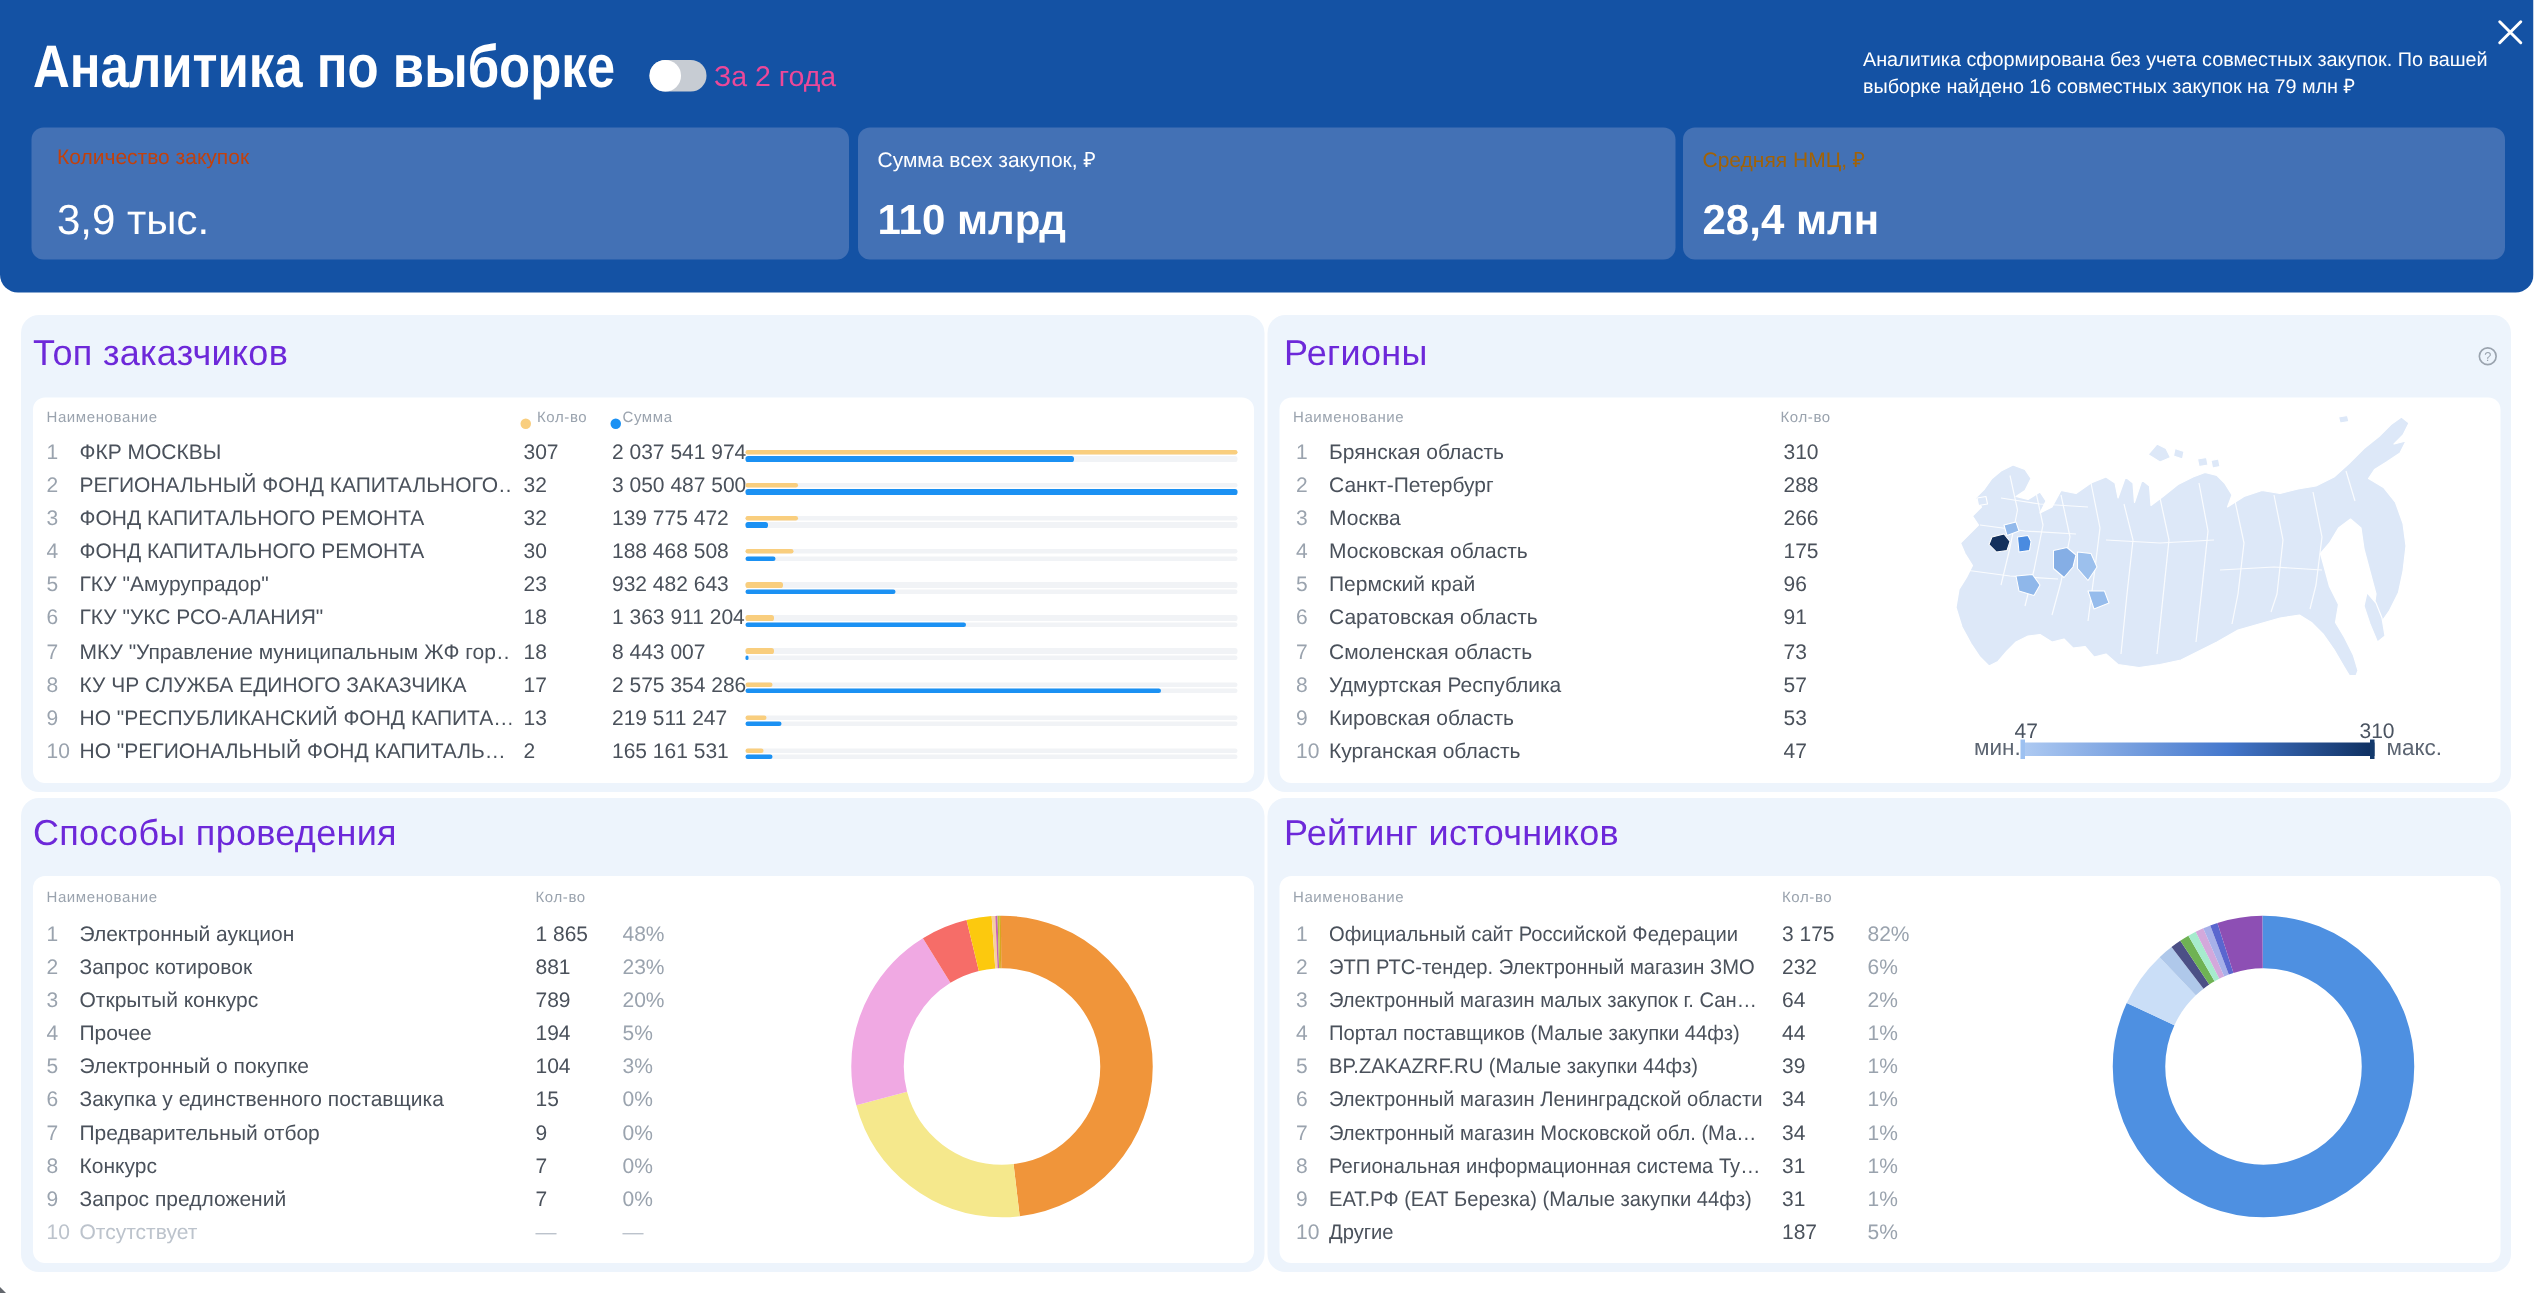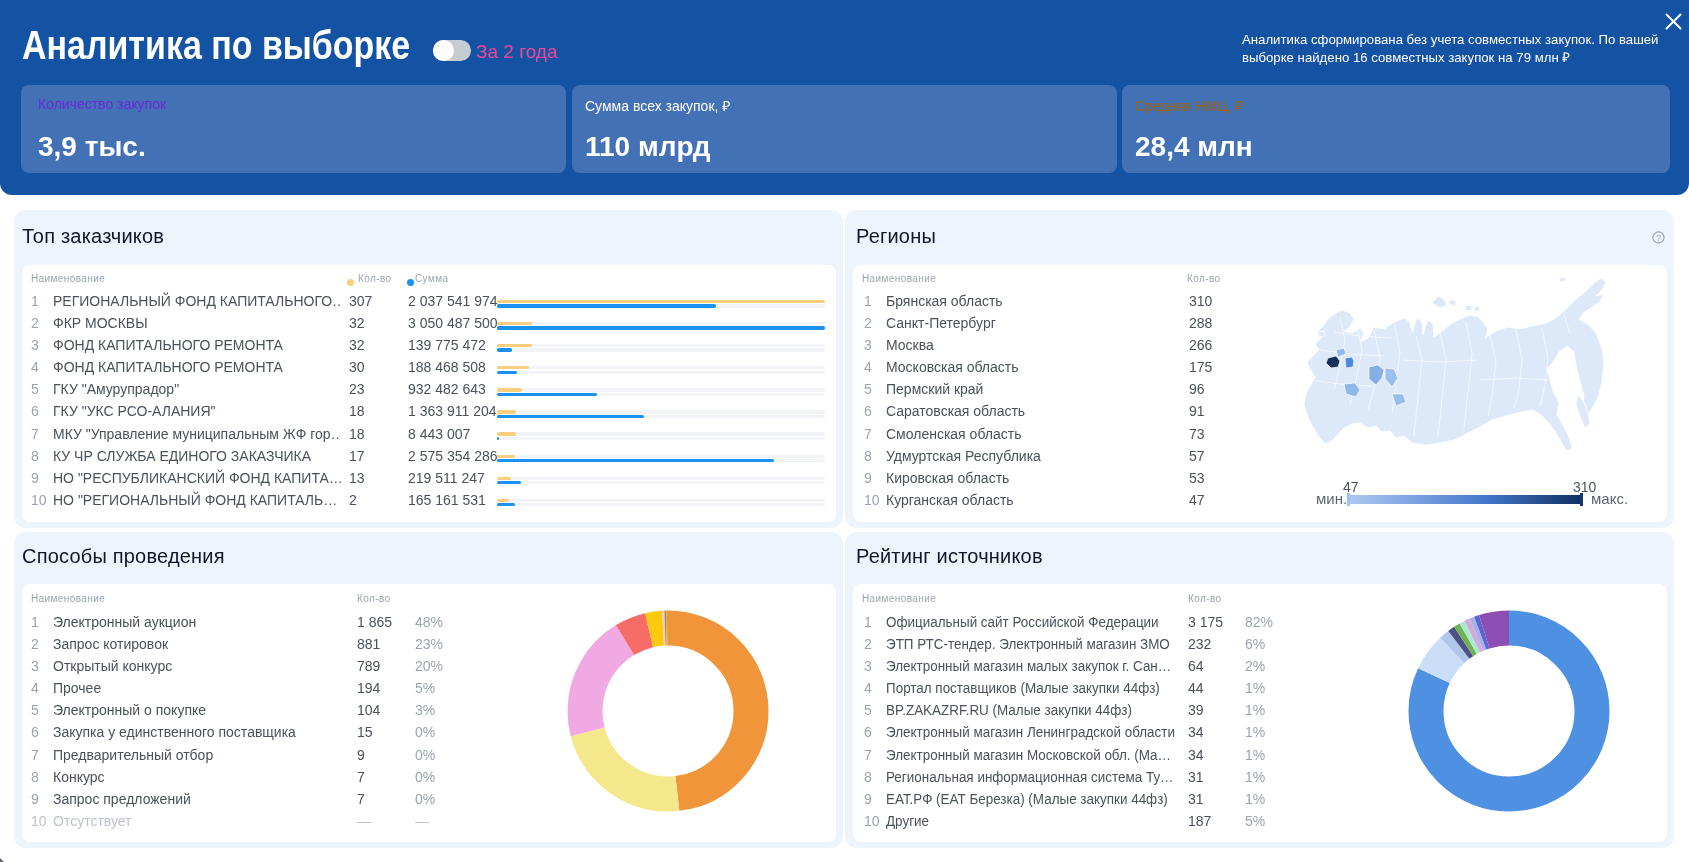--- a/index.html
+++ b/index.html
@@ -1,20 +1,20 @@
 <!DOCTYPE html>
 <html><head><meta charset="utf-8">
 <style>
 *{margin:0;padding:0;box-sizing:border-box}
 html,body{width:1689px;height:862px;background:#fff;font-family:"Liberation Sans",sans-serif;overflow:hidden}
 .abs{position:absolute}
 #page{position:relative;width:1689px;height:862px}
 .card{position:absolute;background:#edf4fc;border-radius:12px}
 .panel{position:absolute;background:#fff;border-radius:8px}
-.ctitle{position:absolute;font-size:20px;color:#0f172a;line-height:24px;letter-spacing:0.2px}
+.ctitle{position:absolute;font-size:24px;color:#6d28d9;line-height:24px;letter-spacing:0.2px}
 .thead{position:absolute;font-size:10px;letter-spacing:0.4px;color:#9aa3ae;white-space:nowrap}
 .col{position:absolute;font-size:14px;line-height:22.1px;white-space:nowrap}
 .col div{height:22.1px}
 .num{color:#9aa3ae}
 .nm{color:#4a515b}
 .val{color:#4a515b}
 .pct{color:#9aa3ae}
 .track{position:absolute;background:#f1f3f6;border-radius:1.7px;height:3.4px}
 .bar{position:absolute;border-radius:1.7px;height:3.4px}
 </style></head>
@@ -24,22 +24,22 @@
 <div class="abs" style="left:0;top:0;width:1689px;height:195px;background:#1452a4;border-radius:0 0 12px 12px"></div>
 <div class="abs" style="left:22px;top:25px;font-size:40px;font-weight:bold;color:#fff;line-height:40px;transform:scaleX(0.849);transform-origin:left;white-space:nowrap">Аналитика по выборке</div>
 <div class="abs" style="left:433px;top:40px;width:38px;height:21px;background:#c7ccd3;border-radius:10.5px"></div>
 <div class="abs" style="left:433px;top:40px;width:21px;height:21px;background:#fff;border-radius:50%"></div>
 <div class="abs" style="left:476px;top:41px;font-size:19px;color:#ec4899">За 2 года</div>
 <div class="abs" style="left:1242px;top:31px;font-size:13.2px;line-height:17.5px;color:#fff;white-space:nowrap">Аналитика сформирована без учета совместных закупок. По вашей<br>выборке найдено 16 совместных закупок на 79 млн ₽</div>
 <svg class="abs" style="left:1665px;top:13px" width="17" height="17">
       <path d="M1.5 1.5 L15.5 15.5 M15.5 1.5 L1.5 15.5" stroke="#fff" stroke-width="2" stroke-linecap="round"></path>
     </svg>
 <div class="abs" style="left:21px;top:85px;width:545px;height:88px;background:#4371b5;border-radius:8px"></div>
-<div class="abs" style="left:38px;top:96px;font-size:14px;color:#6d28d9">Количество закупок</div>
-<div class="abs" style="left:38px;top:131px;font-size:28px;font-weight:bold;color:#fff">3,9 тыс.</div>
+<div class="abs" style="left:38px;top:96px;font-size:14px;color:#c2410c">Количество закупок</div>
+<div class="abs" style="left:38px;top:131px;font-size:28px;font-weight:normal;color:#fff">3,9 тыс.</div>
 <div class="abs" style="left:571.5px;top:85px;width:545px;height:88px;background:#4371b5;border-radius:8px"></div>
 <div class="abs" style="left:585px;top:96px;font-size:14px;color:#fff">Сумма всех закупок, ₽</div>
 <div class="abs" style="left:585px;top:131px;font-size:28px;font-weight:bold;color:#fff">110 млрд</div>
 <div class="abs" style="left:1121.5px;top:85px;width:548.5px;height:88px;background:#4371b5;border-radius:8px"></div>
 <div class="abs" style="left:1135px;top:96px;font-size:14px;color:#a16207">Средняя НМЦ, ₽</div>
 <div class="abs" style="left:1135px;top:131px;font-size:28px;font-weight:bold;color:#fff">28,4 млн</div>
 <div class="card" style="left:14px;top:210px;width:829px;height:318px"></div>
 <div class="card" style="left:845px;top:210px;width:829px;height:318px"></div>
 <div class="card" style="left:14px;top:532px;width:829px;height:316px"></div>
 <div class="card" style="left:845px;top:532px;width:829px;height:316px"></div>
@@ -66,22 +66,22 @@
       <div>3</div>
       <div>4</div>
       <div>5</div>
       <div>6</div>
       <div>7</div>
       <div>8</div>
       <div>9</div>
       <div>10</div>
     </div>
 <div class="col nm" style="left:53px;top:290px;width:288px;overflow:hidden">
+      <div>ФКР МОСКВЫ</div>
       <div>РЕГИОНАЛЬНЫЙ ФОНД КАПИТАЛЬНОГО…</div>
-      <div>ФКР МОСКВЫ</div>
       <div>ФОНД КАПИТАЛЬНОГО РЕМОНТА</div>
       <div>ФОНД КАПИТАЛЬНОГО РЕМОНТА</div>
       <div>ГКУ "Амурупрадор"</div>
       <div>ГКУ "УКС РСО-АЛАНИЯ"</div>
       <div>МКУ "Управление муниципальным ЖФ гор…</div>
       <div>КУ ЧР СЛУЖБА ЕДИНОГО ЗАКАЗЧИКА</div>
       <div>НО "РЕСПУБЛИКАНСКИЙ ФОНД КАПИТА…</div>
       <div>НО "РЕГИОНАЛЬНЫЙ ФОНД КАПИТАЛЬ…</div>
     </div>
 <div class="col val" style="left:349px;top:290px">

